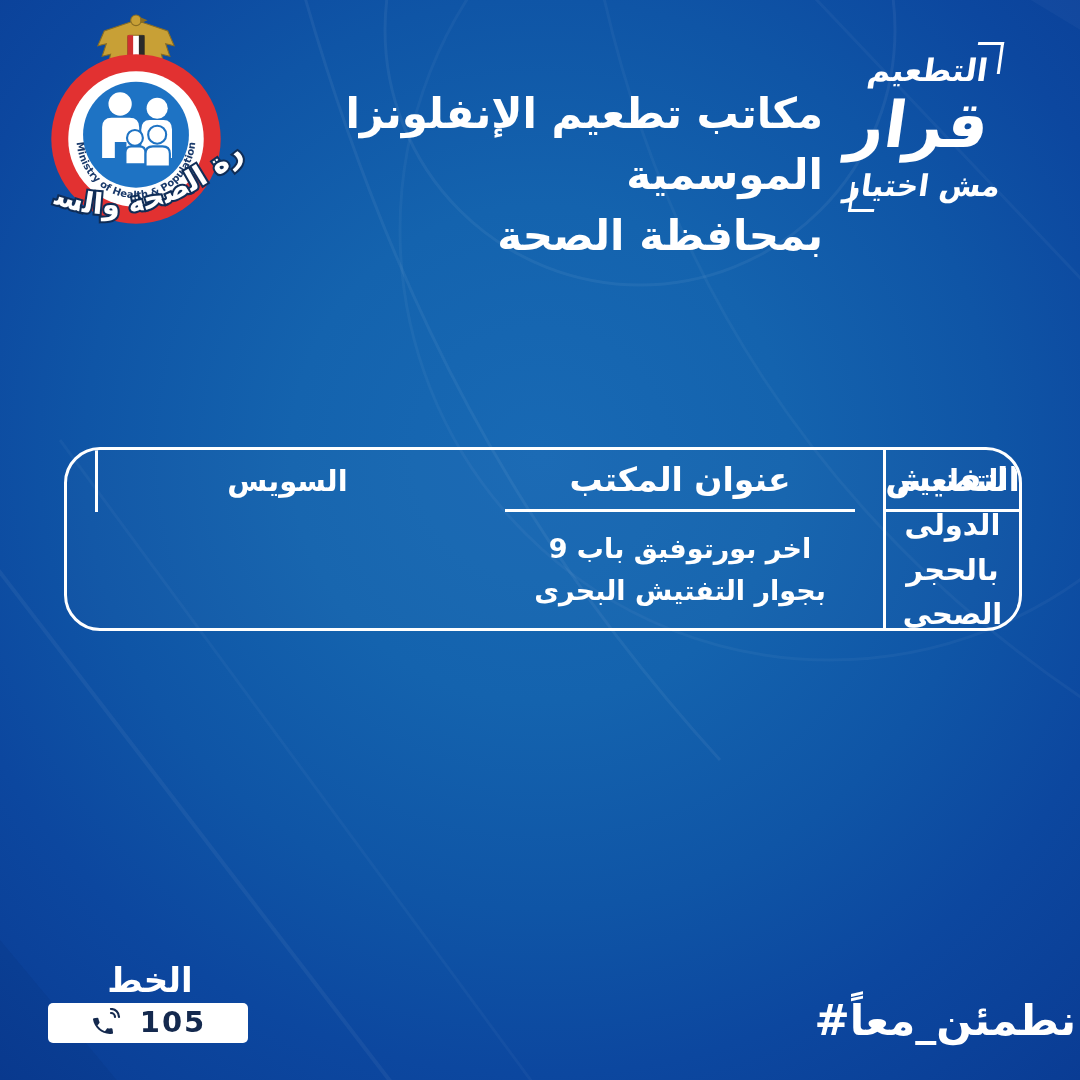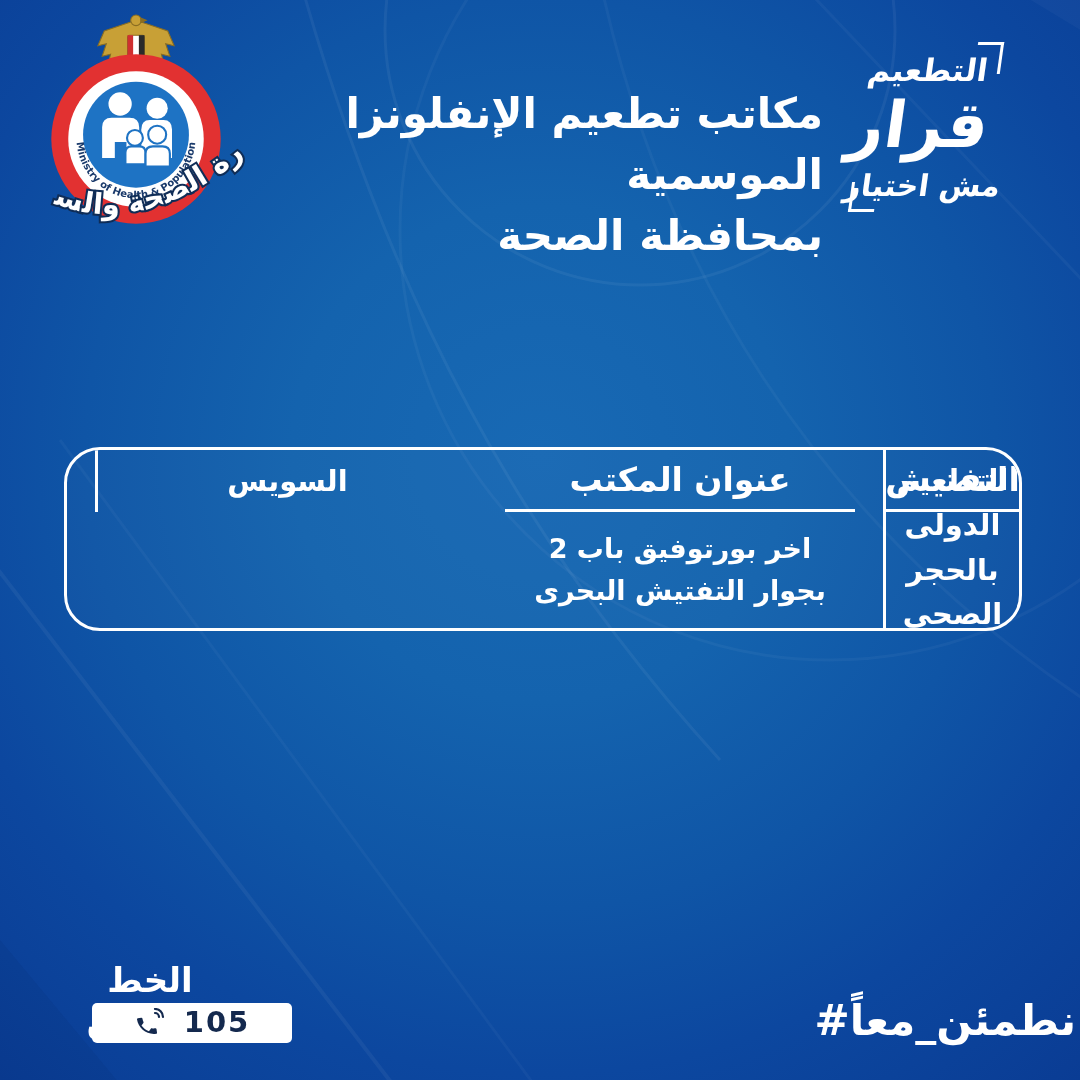--- a/index.html
+++ b/index.html
@@ -42,21 +42,21 @@
   .cell{display:flex;align-items:center;justify-content:center;text-align:center;padding:0 14px;margin-left:28px;}
   .cell.head{border-bottom:3px solid #fff;font-size:33px;font-weight:bold;}
   .cell.body{font-size:29px;font-weight:bold;line-height:1.55;}
   .col-gov,.col-name{border-left:3px solid #fff;}
   .cell.addr{font-size:27px;}
 
   
   .hotline-label{position:absolute;left:50px;top:960px;width:200px;text-align:center;
     direction:rtl;font-size:34px;font-weight:bold;}
   .hotline-pill{position:absolute;left:48px;top:1003px;width:200px;height:40px;background:#fff;border-radius:5px;
-    display:flex;flex-direction:row;align-items:center;justify-content:center;gap:16px;margin-left:44px;}
+    display:flex;flex-direction:row;align-items:center;justify-content:center;gap:16px;}
   .hotline-number{color:#14294e;font-size:29px;font-weight:bold;letter-spacing:2px;transform:translateY(-1px);}
   .hashtag{position:absolute;right:4px;top:996px;direction:ltr;text-align:center;
     font-size:42px;font-weight:bold;white-space:nowrap;}
 </style>
 </head>
 <body>
 
 <div class="poster">
 
   <svg class="bg-decor" width="1080" height="1080" viewBox="0 0 1080 1080">
@@ -125,21 +125,21 @@
   <div class="slogan-line slogan-2">قرار</div>
   <div class="slogan-line slogan-3">مش اختيار</div>
   <div class="bracket bracket-bl"></div>
 
   <div class="offices-table">
     <div class="cell head col-gov">التفتيش</div>
     <div class="cell head col-addr">عنوان المكتب</div>
 
     <div class="cell body col-gov">السويس</div>
     <div class="cell body col-name">مكتب التطعيم الدولى بالحجر الصحى ببور توفيق</div>
-    <div class="cell body col-addr addr">اخر بورتوفيق باب 2 بجوار التفتيش البحرى</div>
+    <div class="cell body col-addr addr">اخر بورتوفيق باب 9 بجوار التفتيش البحرى</div>
   </div>
 
   <div class="hotline-label">الخط الساخن</div>
   <div class="hotline-pill">
     <span style="display:inline-flex;">
       <svg width="34" height="30" viewBox="0 0 34 30">
         <g transform="translate(1,6) rotate(-8 12 12)">
           <path d="M6.62 10.79c1.44 2.83 3.76 5.14 6.59 6.59l2.2-2.2c.27-.27.67-.36 1.02-.24 1.12.37 2.33.57 3.57.57.55 0 1 .45 1 1V20c0 .55-.45 1-1 1-9.39 0-17-7.61-17-17 0-.55.45-1 1-1h3.5c.55 0 1 .45 1 1 0 1.25.2 2.45.57 3.57.11.35.03.74-.25 1.02l-2.2 2.2z" fill="#14294e"></path>
         </g>
         <g fill="none" stroke="#14294e" stroke-width="2.2" stroke-linecap="round">

